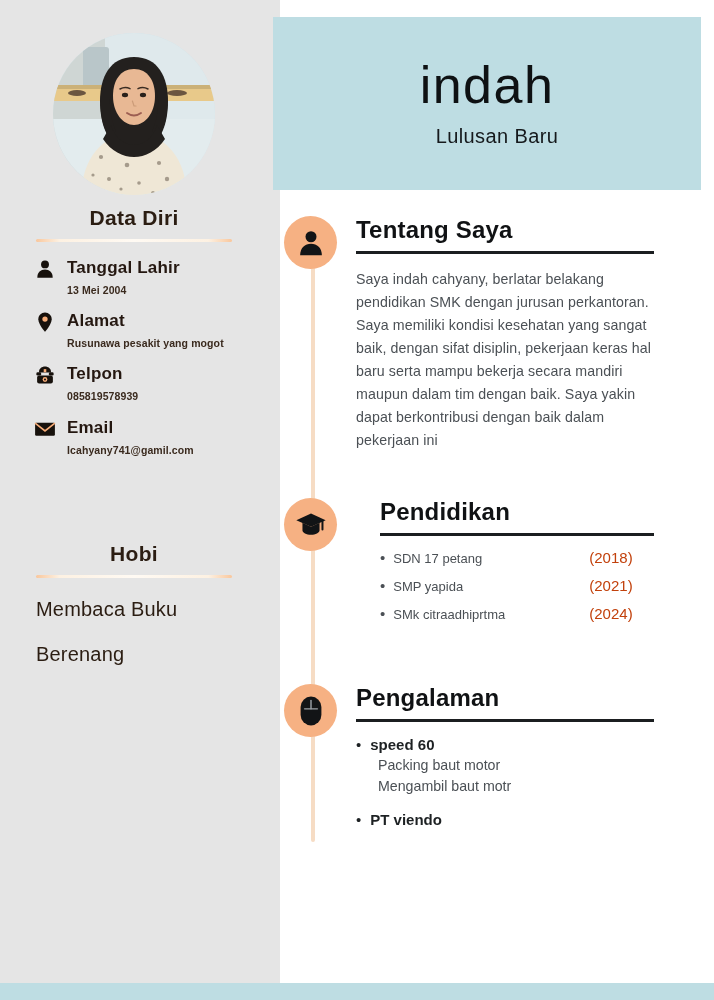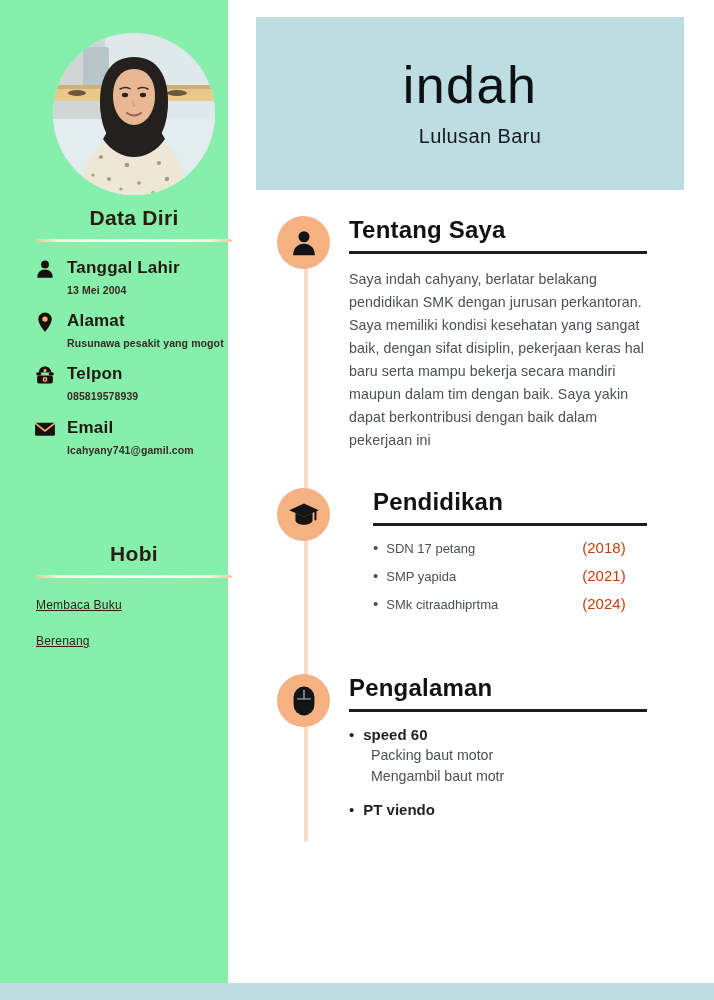--- a/index.html
+++ b/index.html
@@ -11,22 +11,22 @@
   }
   #cv {
     position:relative;
     width:714px; height:1000px;
     background:#ffffff;
   }
 
   
   .sidebar {
     position:absolute; left:0; top:0;
-    width:228px; height:983px;
-    background:#86efac;
+    width:280px; height:983px;
+    background:#e5e5e5;
   }
 
   .photo-wrap {
     position:absolute; left:53px; top:33px;
     width:162px; height:162px;
     border-radius:50%;
     overflow:hidden;
     background:#cfe3ea;
   }
   .photo-svg { display:block; width:162px; height:162px; }
@@ -56,43 +56,43 @@
   }
   .c-value {
     margin-top:3px; margin-left:33px;
     font-size:10.5px; font-weight:700; color:#3a2a1e;
     line-height:1.45; max-width:168px;
     letter-spacing:.1px;
   }
 
   .hobby-list { margin-top:20px; padding-left:36px; }
   .hobby-item {
-    font-size:12px; color:#2b1d12;
-    margin-bottom:22px; letter-spacing:.2px;text-decoration:underline;
+    font-size:20px; color:#2b1d12;
+    margin-bottom:22px; letter-spacing:.2px;
   }
 
   
   .header {
-    position:absolute; left:256px; top:17px;
+    position:absolute; left:273px; top:17px;
     width:428px; height:173px;
     background:#bedde3;
     display:flex; flex-direction:column;
     align-items:center; justify-content:center;
   }
   .name {
     font-size:52px; font-weight:400; color:#0e1113;
     letter-spacing:1.5px; line-height:1;
   }
   .subtitle {
     margin-top:14px;
     font-size:20px; color:#15191c; letter-spacing:.4px;margin-left:20px;
   }
 
   
-  .main { position:absolute; left:277px; top:190px; width:392px; }
+  .main { position:absolute; left:284px; top:190px; width:392px; }
 
   .timeline {
     position:absolute; left:27px; top:42px;
     width:4px; height:610px;
     background:#f6dcc4;
     border-radius:2px;
   }
 
   .section { position:relative; margin-left:0; }
   .sec-icon {
@@ -283,21 +283,21 @@
           <path d="M3.3 21.8 C3.3 15.6 7.2 12.5 12 12.5 C16.8 12.5 20.7 15.6 20.7 21.8 Z" fill="#121416"></path>
         </svg>
       </div>
       <div class="sec-body">
         <div class="sec-title">Tentang Saya</div>
         <div class="sec-rule"></div>
         <div class="about-text">Saya indah cahyany, berlatar belakang pendidikan SMK dengan jurusan perkantoran. Saya memiliki kondisi kesehatan yang sangat baik, dengan sifat disiplin, pekerjaan keras hal baru serta mampu bekerja secara mandiri maupun dalam tim dengan baik. Saya yakin dapat berkontribusi dengan baik dalam pekerjaan ini</div>
       </div>
     </div>
 
-    <div class="section" style="margin-top:36px;padding-left:24px;">
+    <div class="section" style="margin-top:46px;padding-left:24px;">
       <div class="sec-icon">
         <svg width="32" height="32" viewBox="0 0 24 24">
           <path d="M12 3.4 L23 8.4 L12 13.4 L1 8.4 Z" fill="#121416"></path>
           <path d="M5.6 10.4 L5.6 16.2 C5.6 17.8 8.6 19.4 12 19.4 C15.4 19.4 18.4 17.8 18.4 16.2 L18.4 10.4 L12 13.4 Z" fill="#121416"></path>
           <path d="M20.6 9.3 L20.6 15.4" stroke="#121416" stroke-width="1.5" stroke-linecap="round"></path>
         </svg>
       </div>
       <div class="sec-body">
         <div class="sec-title">Pendidikan</div>
         <div class="sec-rule"></div>

